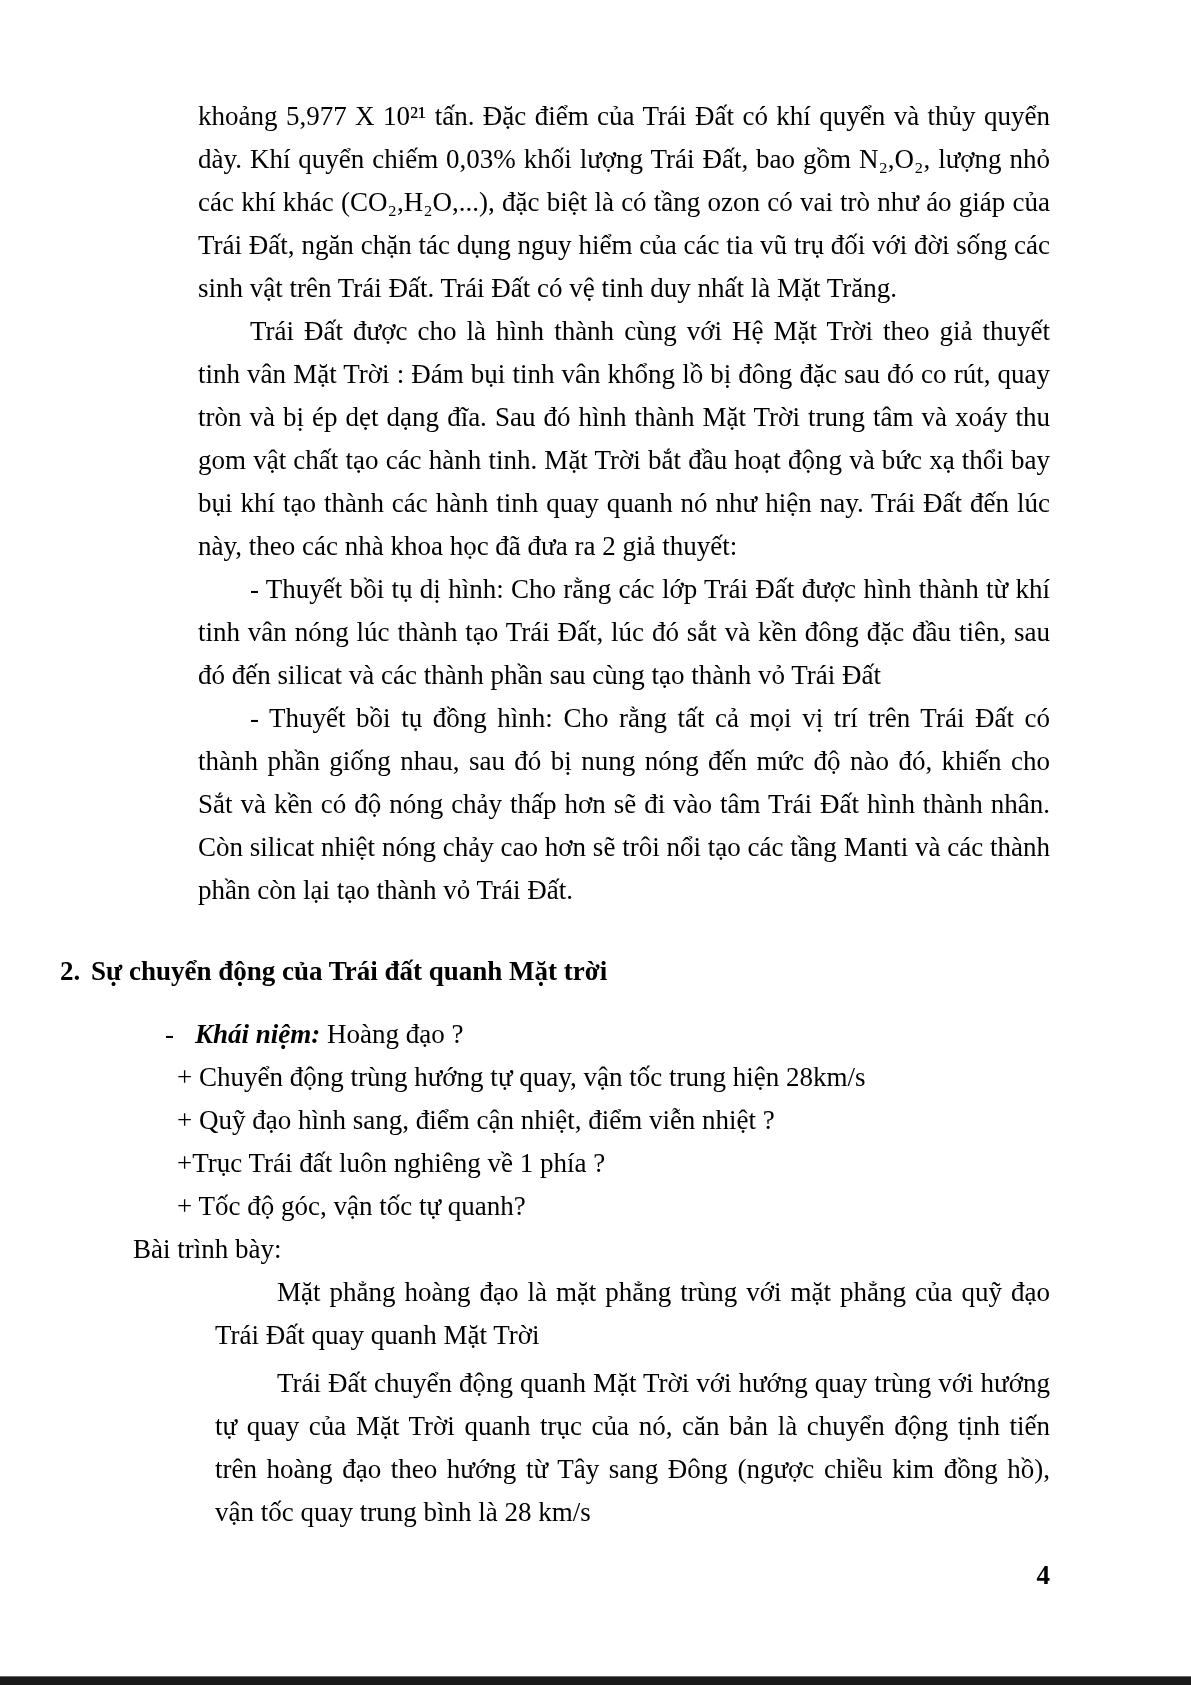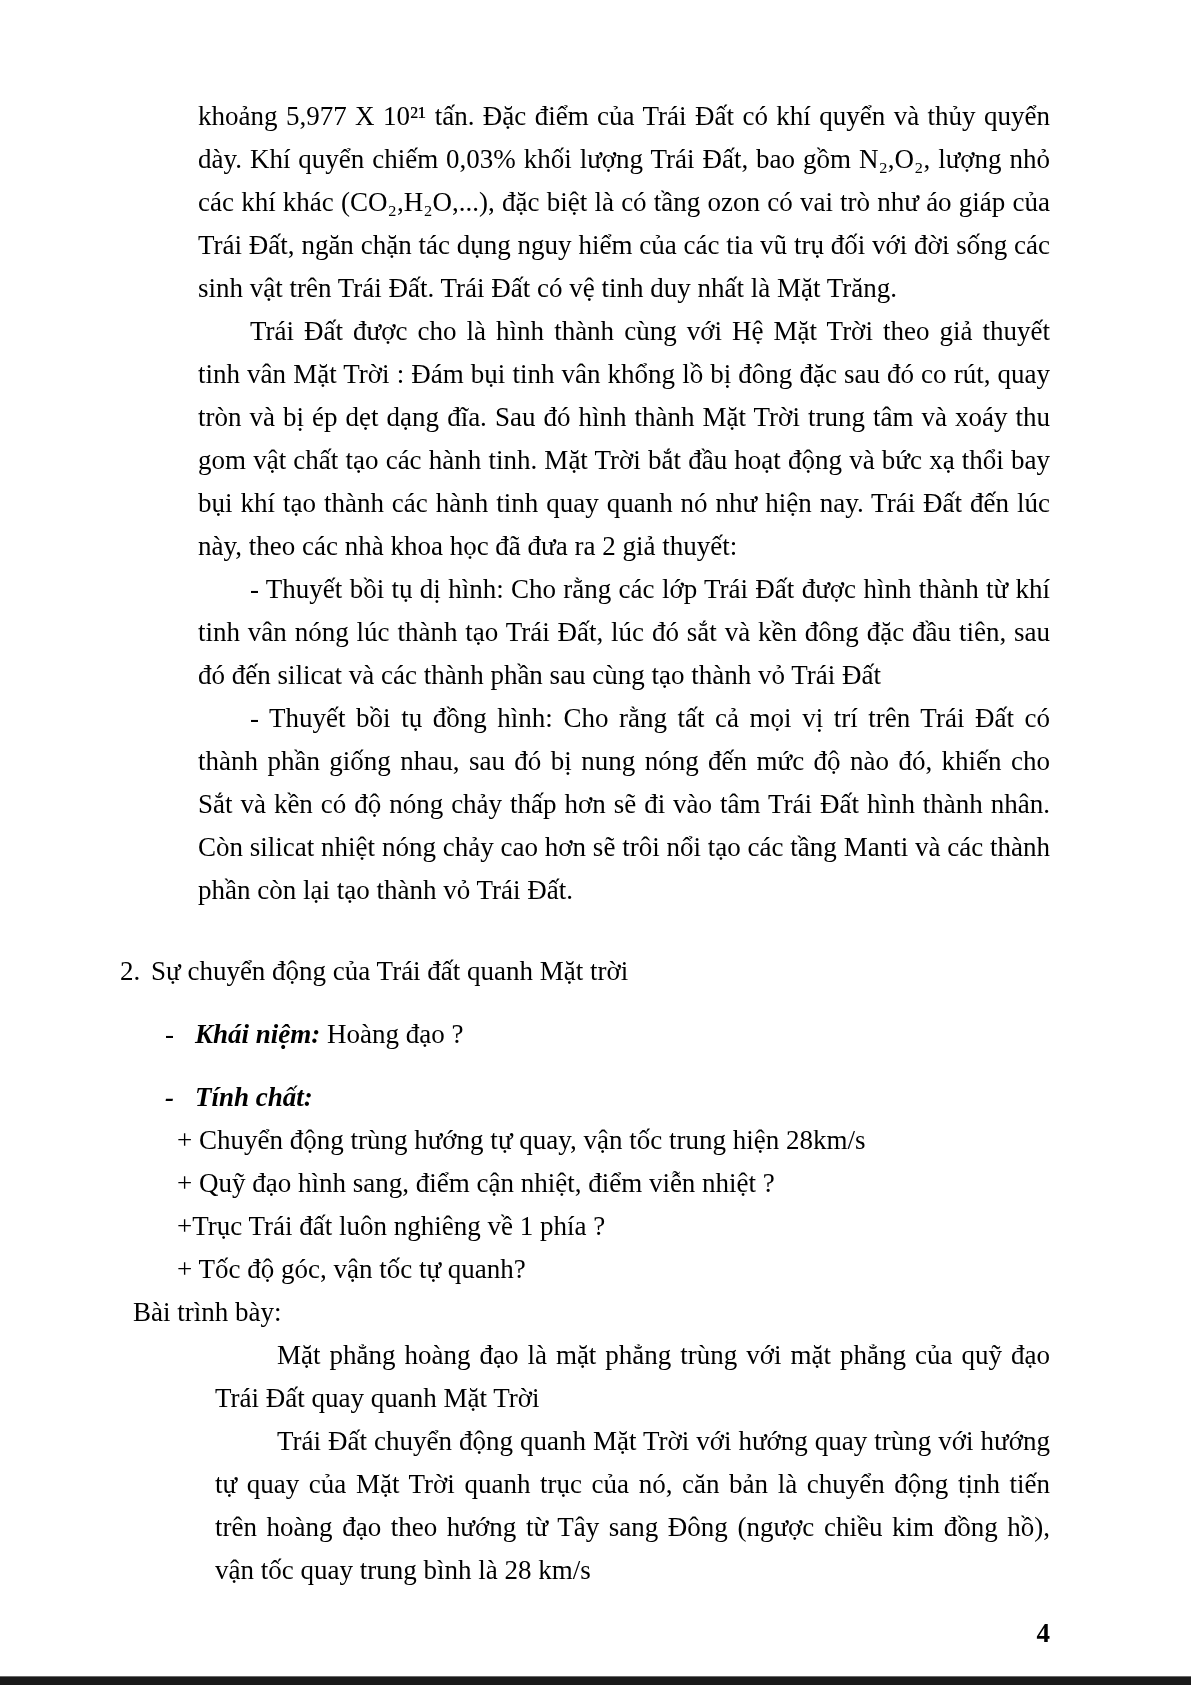--- a/index.html
+++ b/index.html
@@ -16,39 +16,39 @@
   }
   .content { position: absolute; top: 95px; left: 0; right: 0; }
 
   .para-top {
     margin: 0 141px 0 198px;
     text-align: justify;
   }
   .indent { text-indent: 52px; }
 
   .heading {
-    margin: 38px 141px 6px 120px;
-    font-weight: normal;
+    margin: 38px 141px 6px 60px;
+    font-weight: bold;
   }
   .h-num { display: inline-block; width: 31px; font-style: normal; }
 
   .dash-item { margin-left: 165px; margin-top: 20px; }
   .dash-bullet { display: inline-block; width: 30px; }
   .bi { font-weight: bold; font-style: italic; }
 
   .plus-item { margin-left: 177px; }
 
   .presentation { margin-left: 133px; font-weight: normal; }
 
   .para-bottom {
     margin: 0 141px 0 215px;
     text-align: justify;
     text-indent: 62px;
   }
-  .gap-top { }
+  .gap-top { margin-top: 5px; }
   .jlast { text-align-last: justify; }
 
   .page-num {
     margin: 20px 141px 0 0;
     text-align: right;
     font-weight: bold;
   }
 
   .bottom-bar {
     position: absolute;
@@ -73,23 +73,20 @@
     <div class="para-top indent">- Thuyết bồi tụ đồng hình: Cho rằng tất cả mọi vị trí trên Trái Đất có thành phần giống nhau, sau đó bị nung nóng đến mức độ nào đó, khiến cho Sắt và kền có độ nóng chảy thấp hơn sẽ đi vào tâm Trái Đất hình thành nhân. Còn silicat nhiệt nóng chảy cao hơn sẽ trôi nổi tạo các tầng Manti và các thành phần còn lại tạo thành vỏ Trái Đất.</div>
 
     <div class="heading">
       <span class="h-num">2.</span><span>Sự chuyển động của Trái đất quanh Mặt trời</span>
     </div>
 
     <div class="dash-item">
       <span class="dash-bullet">-</span><span class="bi">Khái niệm:</span><span> Hoàng đạo ?</span>
     </div>
 
-    <div class="dash-item">
-      <span class="dash-bullet bi">-</span><span class="bi">Tính chất:</span><span></span>
-    </div>
 
     <div class="plus-item">+ Chuyển động trùng hướng tự quay, vận tốc trung hiện 28km/s</div>
     <div class="plus-item">+ Quỹ đạo hình sang, điểm cận nhiệt, điểm viễn nhiệt ?</div>
     <div class="plus-item">+Trục Trái đất luôn nghiêng về 1 phía ?</div>
     <div class="plus-item">+ Tốc độ góc, vận tốc tự quanh?</div>
 
     <div class="presentation">Bài trình bày:</div>
 
     <div class="para-bottom">Mặt phẳng hoàng đạo là mặt phẳng trùng với mặt phẳng của quỹ đạo Trái Đất quay quanh Mặt Trời</div>
 

